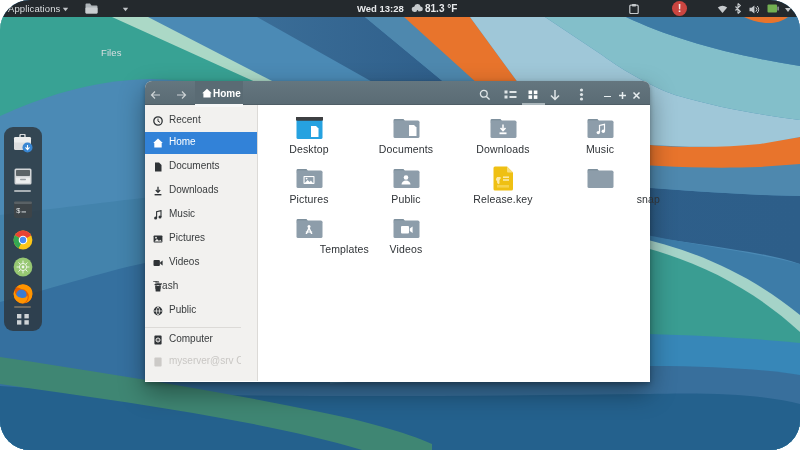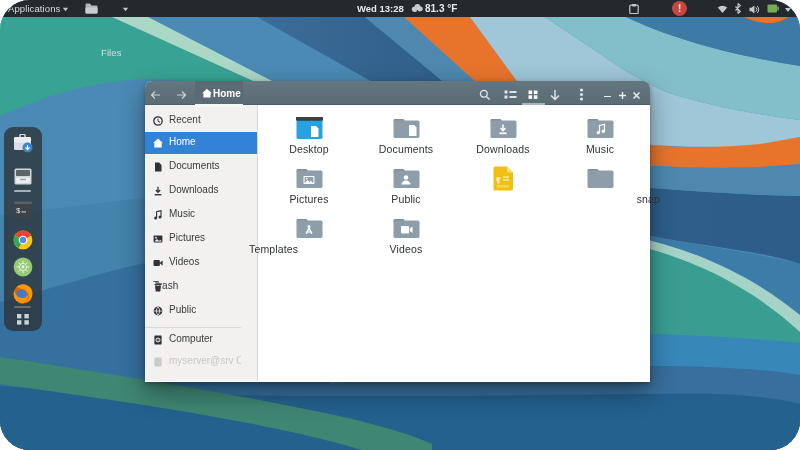--- a/index.html
+++ b/index.html
@@ -336,33 +336,34 @@
       <div style="position:absolute;left:88px;top:88px;width:120px;text-align:center;font-size:10.5px;letter-spacing:0.15px;color:#2e3236;">Public</div>
       <svg style="position:absolute;left:235px;top:61px" width="21" height="26">
         <path d="M0.5,2 a1.5,1.5 0 0 1 1.5,-1.5 h12 l6,6 V23 a1.5,1.5 0 0 1 -1.5,1.5 h-16.5 a1.5,1.5 0 0 1 -1.5,-1.5 Z" fill="#efc013"></path>
         <path d="M14,0.5 l6,6 h-5 a1,1 0 0 1 -1,-1 Z" fill="#f7dd7c"></path>
         <rect x="4" y="11" width="3.6" height="2" fill="#fbe9a8"></rect>
         <rect x="10" y="10.4" width="6" height="1.6" fill="#fbe9a8"></rect>
         <rect x="10" y="13.2" width="6" height="1.6" fill="#fbe9a8"></rect>
         <path d="M4,15 a2,2 0 1 1 2.4,-0.4 l0.2,2.6 l-1.2,1 l-1.2,-1.2 Z" fill="#fbe9a8"></path>
         <rect x="4" y="19" width="12" height="2.6" fill="#f6d34c"></rect>
       </svg>
+      <div style="position:absolute;left:185px;top:88px;width:120px;text-align:center;font-size:10.5px;letter-spacing:0.15px;color:#2e3236;">Release.key</div>
       <svg style="position:absolute;left:328.5px;top:62px" width="27" height="22">
         <path d="M0.5,3.5 a1.4,1.4 0 0 1 1.4,-1.4 h8.6 l2,2.6 h-12 Z" fill="#7e909d"></path>
         <rect x="0.5" y="3.6" width="26" height="17.5" rx="1.6" fill="#8d9daa"></rect>
       </svg>
       <div style="position:absolute;left:282px;top:88px;width:120px;text-align:right;font-size:10.5px;letter-spacing:0.15px;color:#2e3236;">snap</div>
       <svg style="position:absolute;left:37.5px;top:112px" width="27" height="22">
         <path d="M0.5,3.5 a1.4,1.4 0 0 1 1.4,-1.4 h8.6 l2,2.6 h-12 Z" fill="#7e909d"></path>
         <rect x="0.5" y="3.6" width="26" height="17.5" rx="1.6" fill="#8d9daa"></rect>
         <circle cx="13" cy="9.5" r="1.5" fill="#fff"></circle>
         <path d="M12.4,10.5 L9.5,17 L11,17 L13,12.8 L15,17 L16.5,17 L13.6,10.5 Z" fill="#fff"></path>
         <path d="M9.8,15 h6.4" stroke="#fff" stroke-width="1"></path>
       </svg>
-      <div style="position:absolute;left:-9px;top:138px;width:120px;text-align:left;font-size:10.5px;letter-spacing:0.15px;color:#2e3236;">Templates</div>
+      <div style="position:absolute;left:-9px;top:138px;width:120px;text-align:right;font-size:10.5px;letter-spacing:0.15px;color:#2e3236;">Templates</div>
       <svg style="position:absolute;left:134.5px;top:112px" width="27" height="22">
         <path d="M0.5,3.5 a1.4,1.4 0 0 1 1.4,-1.4 h8.6 l2,2.6 h-12 Z" fill="#7e909d"></path>
         <rect x="0.5" y="3.6" width="26" height="17.5" rx="1.6" fill="#8d9daa"></rect>
         <rect x="8" y="9" width="8" height="7.6" rx="1" fill="#fff"></rect>
         <path d="M16.8,11.6 L19.6,9.6 V16 L16.8,14 Z" fill="#fff"></path>
       </svg>
       <div style="position:absolute;left:88px;top:138px;width:120px;text-align:center;font-size:10.5px;letter-spacing:0.15px;color:#2e3236;">Videos</div>
     </div>
 
 </div>

